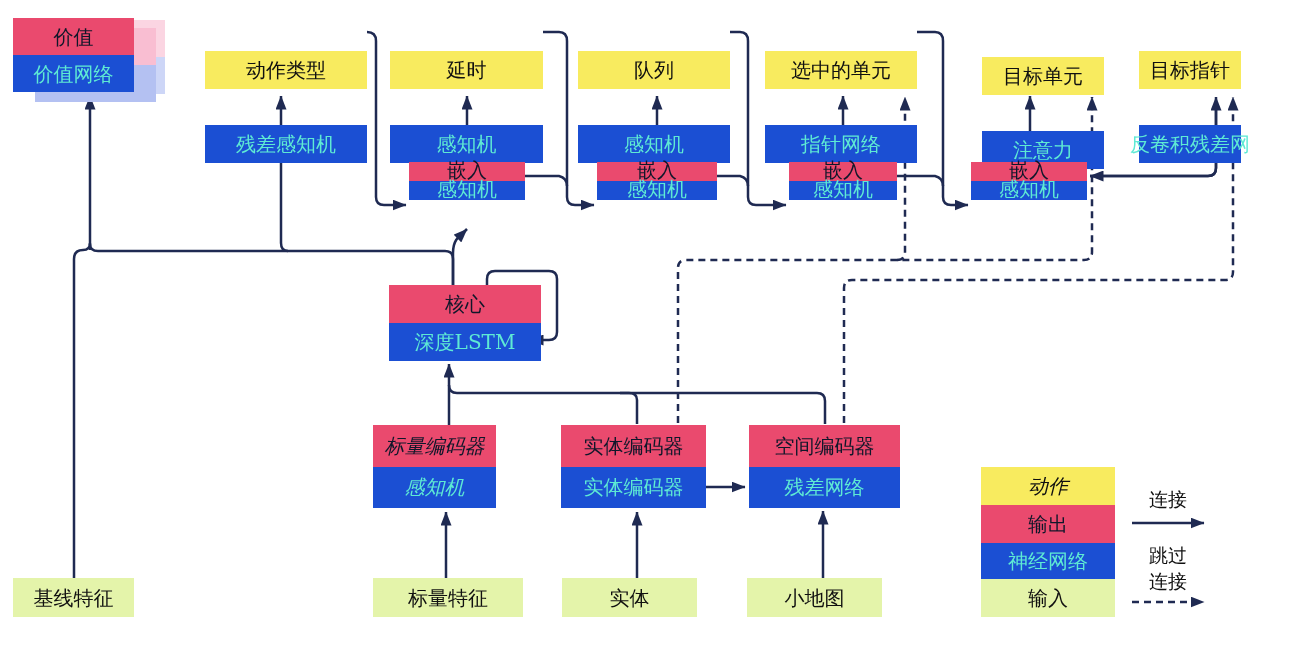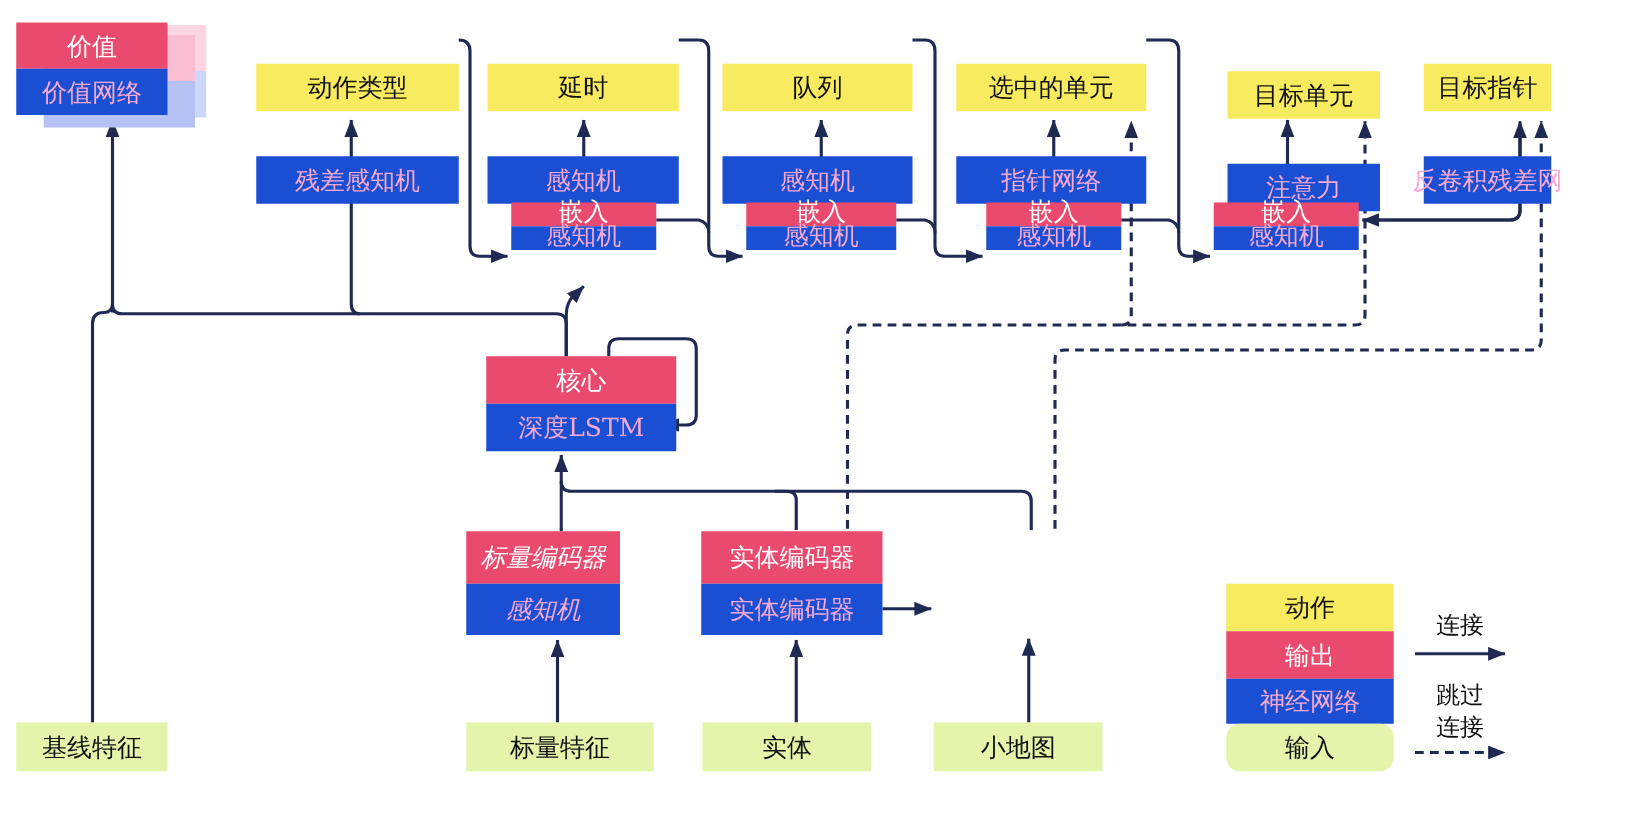--- a/index.html
+++ b/index.html
@@ -12,22 +12,22 @@
     position:relative; width:1301px; height:662px; background:#ffffff;
     font-family:"DejaVu Serif","Liberation Serif",serif; overflow:hidden;
   }
   #wires{position:absolute;left:0;top:0;width:1301px;height:662px;}
   .node{position:absolute;}
   .cell{
     display:flex;align-items:center;justify-content:center;
     font-size:20px;line-height:1;white-space:nowrap;
   }
   .cell.yellow{background:var(--yellow);color:var(--ink);}
-  .cell.red{background:var(--red);color:#ffffff;}
-  .cell.blue{background:var(--blue);color:#f9a8d4;}
+  .cell.red{background:var(--red);color:#0f172a;}
+  .cell.blue{background:var(--blue);color:#5eead4;}
   .cell.green{background:var(--green);color:var(--ink);}
   .toprow .cell{height:38px;margin-top:36px;}
   .valuebox .cell{height:37px;}
   .embed .cell{height:19px;font-family:Liberation Mono, monospace;}
   .corebox .cell{height:38px;}
   .enc .cell{height:41.5px;}
   .inputbox .cell{height:39px;}
   .cell.small{font-size:20px;}
   .stackcard{position:absolute;width:121px;height:74px;}
   .stackcard.c3{left:31px;top:2px;background:linear-gradient(var(--pink2) 50%,var(--peri2) 50%);}
@@ -152,38 +152,42 @@
   </div>
 
   <div class="node enc" style="left:373px;top:425px;width:123px;font-style:italic;">
     <div class="cell red">标量编码器</div>
     <div class="cell blue">感知机</div>
   </div>
   <div class="node enc" style="left:561px;top:425px;width:145px;">
     <div class="cell red">实体编码器</div>
     <div class="cell blue">实体编码器</div>
   </div>
+  <div class="node enc" style="left:749px;top:425px;width:151px;">
+    <div class="cell red">空间编码器</div>
+    <div class="cell blue">残差网络</div>
+  </div>
 
   <div class="node inputbox" style="left:13px;top:578px;width:121px;">
     <div class="cell green">基线特征</div>
   </div>
   <div class="node inputbox" style="left:373px;top:578px;width:150px;">
     <div class="cell green">标量特征</div>
   </div>
   <div class="node inputbox" style="left:562px;top:578px;width:135px;">
     <div class="cell green">实体</div>
   </div>
   <div class="node inputbox" style="left:747px;top:578px;width:135px;">
     <div class="cell green">小地图</div>
   </div>
 
   <div class="node" style="left:981px;top:467px;width:134px;">
-    <div class="cell yellow" style="height:38px;">动作</div>
+    <div class="cell yellow" style="height:38px;font-style:italic;">动作</div>
     <div class="cell red" style="height:38px;">输出</div>
     <div class="cell blue" style="height:36px;">神经网络</div>
-    <div class="cell green" style="height:38px;border-radius:11px;">输入</div>
+    <div class="cell green" style="height:38px;">输入</div>
   </div>
 
   <div class="legend-label" style="left:1128px;top:487px;">连接</div>
   <div class="legend-label" style="left:1128px;top:543px;">跳过</div>
   <div class="legend-label" style="left:1128px;top:569px;">连接</div>
 
 </div>
 
 </body></html>

